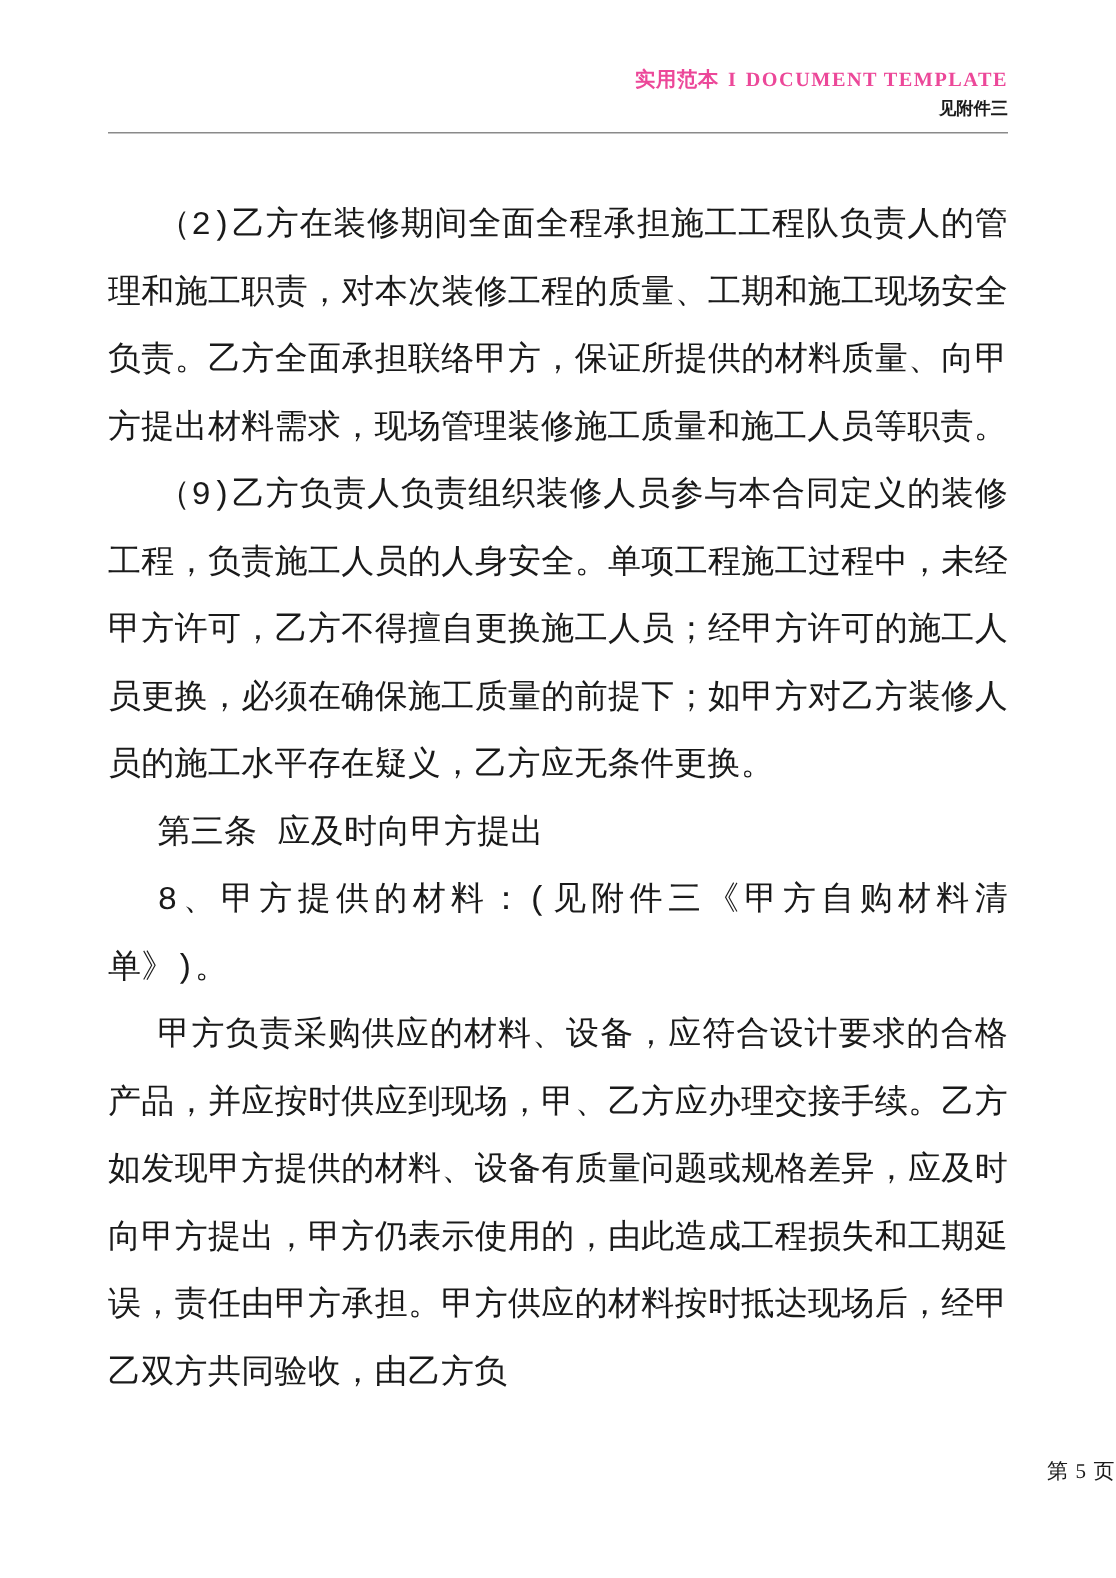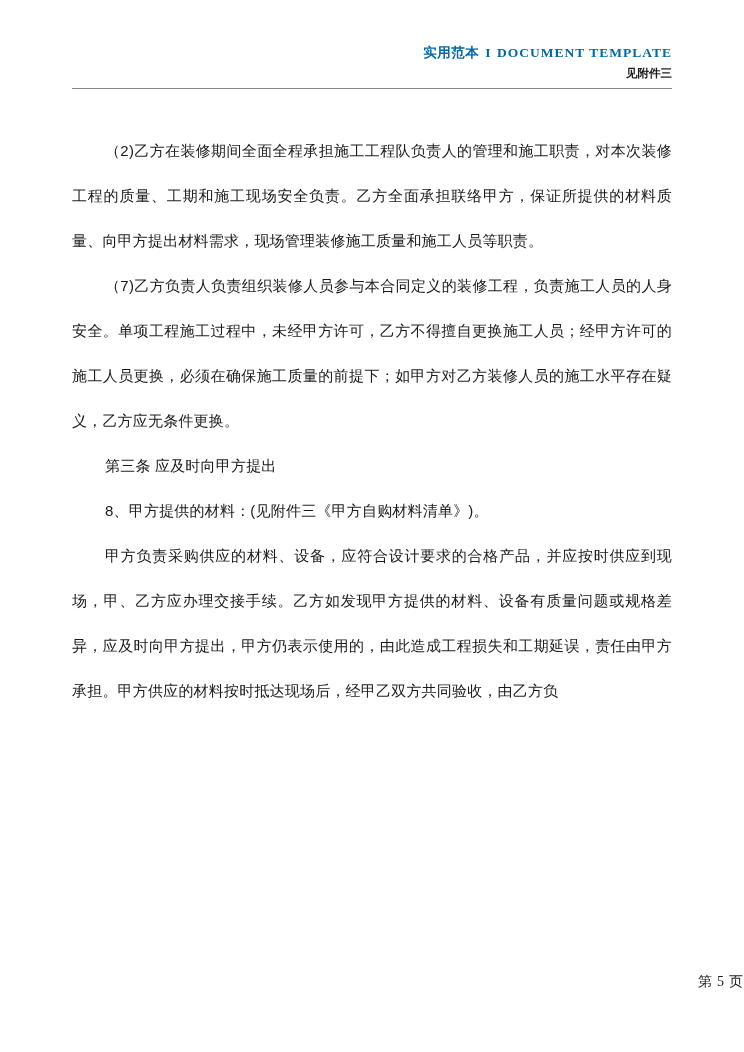--- a/index.html
+++ b/index.html
@@ -31,21 +31,21 @@
     left: 72px;
     top: 44px;
     width: 600px;
     text-align: right;
   }
   .header-line1 {
     font-family: "Liberation Serif", serif;
     font-size: 13.5px;
     font-weight: bold;
     letter-spacing: 0.5px;
-    color: #0369a1;
+    color: #ec4899;
     line-height: 18px;
     white-space: nowrap;
   }
   .header-line1 .sep {
     padding: 0 6px;
     font-weight: bold;
   }
   .header-line1 .en {
     font-family: "Liberation Serif", serif;
     letter-spacing: 1px;
@@ -68,22 +68,22 @@
     border-top: 1px solid #8a8a8a;
   }
   
   .content {
     position: absolute;
     left: 72px;
     top: 128px;
     width: 600px;
   }
   .para {
-    font-family: Liberation Sans, sans-serif;
-    font-size: 15px;
+    font-family: Liberation Mono, monospace;
+    font-size: 22px;
     line-height: 45px;
     color: #1a1a1a;
     text-align: justify;
     text-justify: inter-ideograph;
     margin: 0;
     letter-spacing: 0.2px;
   }
   .indent {
     text-indent: 33px;
   }
@@ -111,21 +111,21 @@
     <div class="header-line1">
       <span>实用范本</span><span class="sep">I</span><span class="en">DOCUMENT TEMPLATE</span>
     </div>
     <div class="header-line2">见附件三</div>
   </div>
 
   <div class="header-rule"></div>
 
   <div class="content">
     <p class="para indent">（2)乙方在装修期间全面全程承担施工工程队负责人的管理和施工职责，对本次装修工程的质量、工期和施工现场安全负责。乙方全面承担联络甲方，保证所提供的材料质量、向甲方提出材料需求，现场管理装修施工质量和施工人员等职责。</p>
-    <p class="para indent">（7)乙方负责人负责组织装修人员参与本合同定义的装修工程，负责施工人员的人身安全。单项工程施工过程中，未经甲方许可，乙方不得擅自更换施工人员；经甲方许可的施工人员更换，必须在确保施工质量的前提下；如甲方对乙方装修人员的施工水平存在疑义，乙方应无条件更换。</p>
+    <p class="para indent">（9)乙方负责人负责组织装修人员参与本合同定义的装修工程，负责施工人员的人身安全。单项工程施工过程中，未经甲方许可，乙方不得擅自更换施工人员；经甲方许可的施工人员更换，必须在确保施工质量的前提下；如甲方对乙方装修人员的施工水平存在疑义，乙方应无条件更换。</p>
     <p class="para indent">第三条 应及时向甲方提出</p>
     <p class="para indent">8、甲方提供的材料：(见附件三《甲方自购材料清单》)。</p>
     <p class="para indent">甲方负责采购供应的材料、设备，应符合设计要求的合格产品，并应按时供应到现场，甲、乙方应办理交接手续。乙方如发现甲方提供的材料、设备有质量问题或规格差异，应及时向甲方提出，甲方仍表示使用的，由此造成工程损失和工期延误，责任由甲方承担。甲方供应的材料按时抵达现场后，经甲乙双方共同验收，由乙方负</p>
   </div>
 
   <div class="footer">
     <span class="footer-text">第</span>
     <span class="footer-text">5</span>
     <span class="footer-text">页</span>
   </div>

